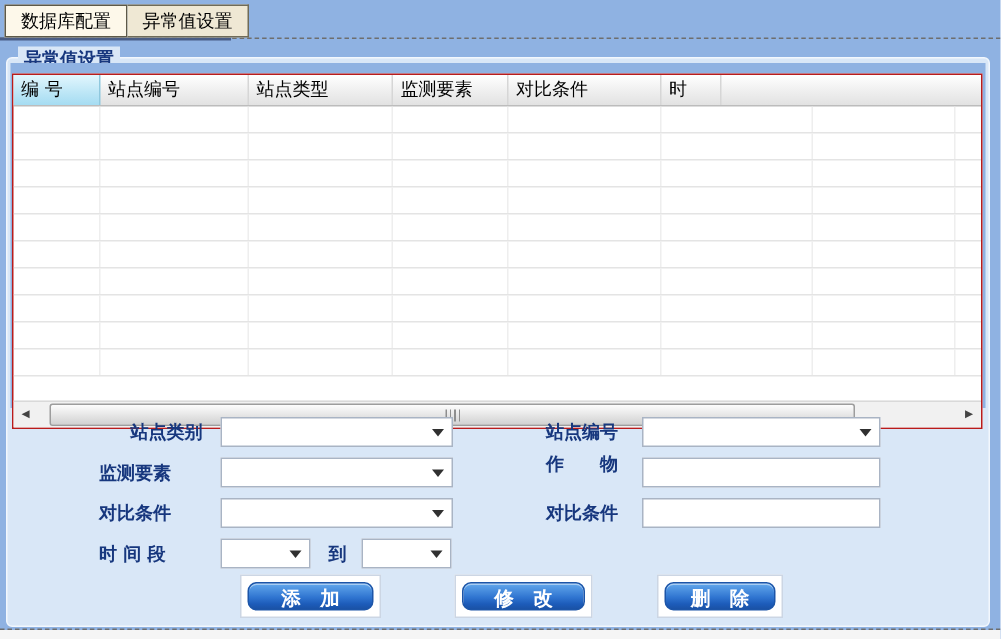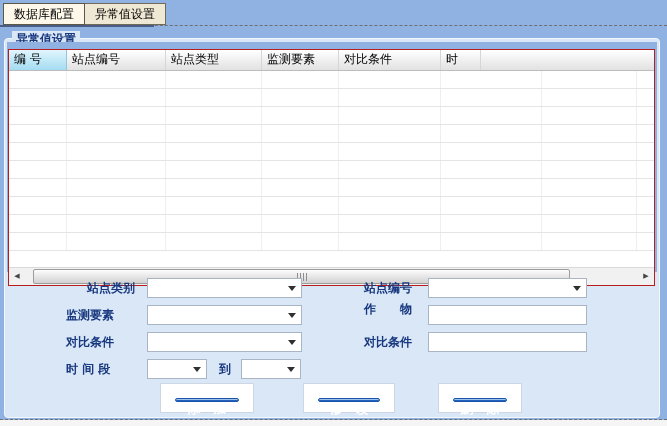--- a/index.html
+++ b/index.html
@@ -49,21 +49,21 @@
   .flabel{position:absolute;height:20px;line-height:20px;color:#17377e;font-weight:bold;white-space:pre;}
   .combo{position:absolute;height:20px;background:#fff;border:1px solid #a9b4c4;box-sizing:border-box;}
   .combo .cval{position:absolute;left:4px;top:0;line-height:18px;}
   .combo .carrow{position:absolute;right:5px;top:7px;width:0;height:0;
     border-left:4px solid transparent;border-right:4px solid transparent;border-top:5px solid #303030;}
   .tbox{position:absolute;height:20px;background:#fff;border:1px solid #a9b4c4;box-sizing:border-box;
     padding:0 4px;font-family:"DejaVu Sans",sans-serif;font-size:12px;}
 
   
   .btn-frame{position:absolute;top:344px;height:29px;background:#fff;border:1px solid #ccd6e4;
-    box-sizing:border-box;padding:14px;}
+    box-sizing:border-box;padding:4px;}
   .btn{width:100%;height:100%;border:1px solid #1c55a8;border-radius:6px;color:#fff;font-weight:bold;
     font-family:"DejaVu Sans",sans-serif;font-size:13px;white-space:pre;cursor:pointer;
     background:linear-gradient(#63a8ec,#2f74d0 55%,#1d5cba 80%,#1a52a6);
     box-shadow:inset 0 1px 0 rgba(255,255,255,.45);}
   .bf-add{left:155px;width:94px;}
   .bf-mod{left:298px;width:92px;}
   .bf-del{left:433px;width:84px;}
 
   
   .dash-bottom{position:absolute;top:419px;left:0;right:0;border-top:1px dashed #6e6e6e;}

